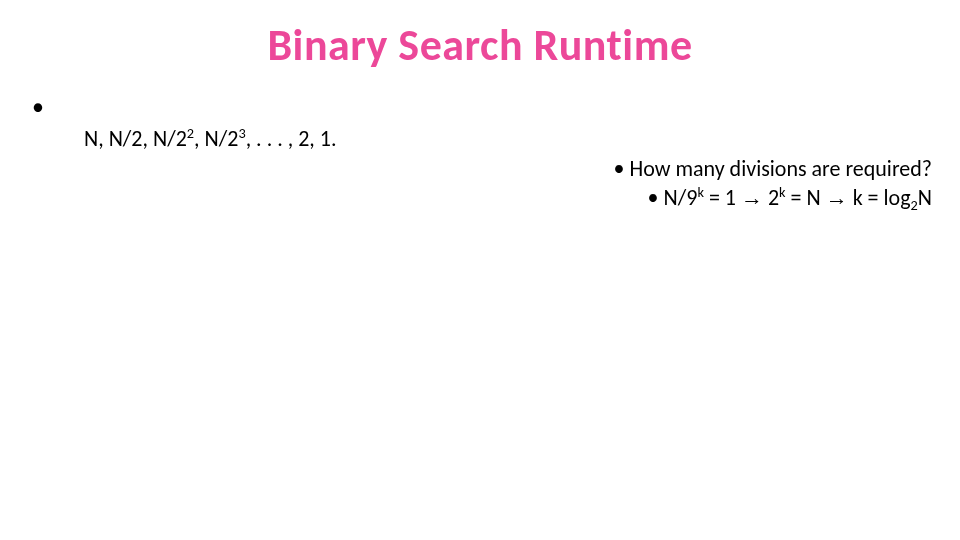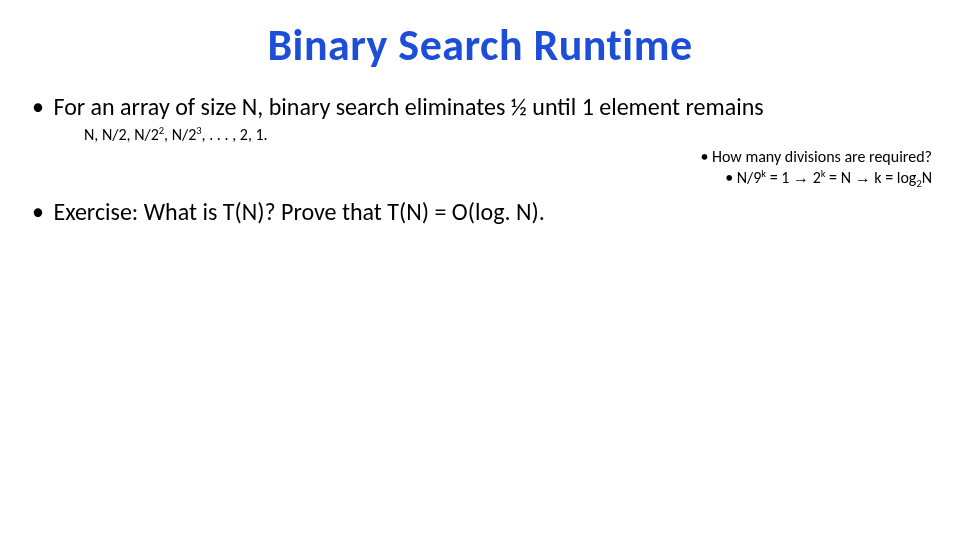--- a/index.html
+++ b/index.html
@@ -15,21 +15,21 @@
     width: 960px;
     height: 540px;
     box-sizing: border-box;
     padding: 18px 28px 0 28px;
     position: relative;
   }
   .title {
     text-align: center;
     font-size: 44px;
     font-weight: 700;
-    color: #1d4ed8;
+    color: #ec4899;
     margin: 0 0 20px 0;
     letter-spacing: 0.5px;
   }
   ul.level1 {
     list-style: none;
     padding: 0;
     margin: 0 0 0 0;
   }
   ul.level1 > li {
     font-size: 24px;
@@ -43,21 +43,21 @@
     display: inline-block;
     width: 16px;
     text-indent: 0;
   }
   ul.level2 {
     list-style: none;
     padding: 0;
     margin: 2px 0 8px 36px;
   }
   ul.level2 > li {
-    font-size: 16px;
+    font-size: 22px;
     line-height: 1.35;
     padding-left: 0;
     text-indent: 0;
   }
   ul.level2 > li.bulleted {
     padding-left: 18px;
     text-indent: -14px;
     text-align: right;
   }
   ul.level2 > li.bulleted::before {
@@ -71,30 +71,26 @@
   .arrow { font-family: "Segoe UI Symbol", Arial, sans-serif; }
 </style>
 </head>
 <body>
 
 <div class="slide">
   <h1 class="title">Binary Search Runtime</h1>
 
   <ul class="level1">
     <li>
-      <span>For an array of size N, binary search eliminates ½ until 1 element remains</span>
       <ul class="level2">
         <li>
           <span>N, N/2, N/2<sup>2</sup>, N/2<sup>3</sup>, . . . , 2, 1.</span>
         </li>
         <li class="bulleted">
           <span>How many divisions are required?</span>
         </li>
         <li class="bulleted">
           <span><span>N/9</span><sup>k</sup><span> = 1 </span><span class="arrow">→</span><span> 2</span><sup>k</sup><span> = N </span><span class="arrow">→</span><span> k = log</span><sub>2</sub><span>N</span></span>
         </li>
       </ul>
     </li>
-    <li>
-      <span>Exercise: What is T(N)? Prove that T(N) = O(log. N).</span>
-    </li>
   </ul>
 </div>
 
 </body></html>

